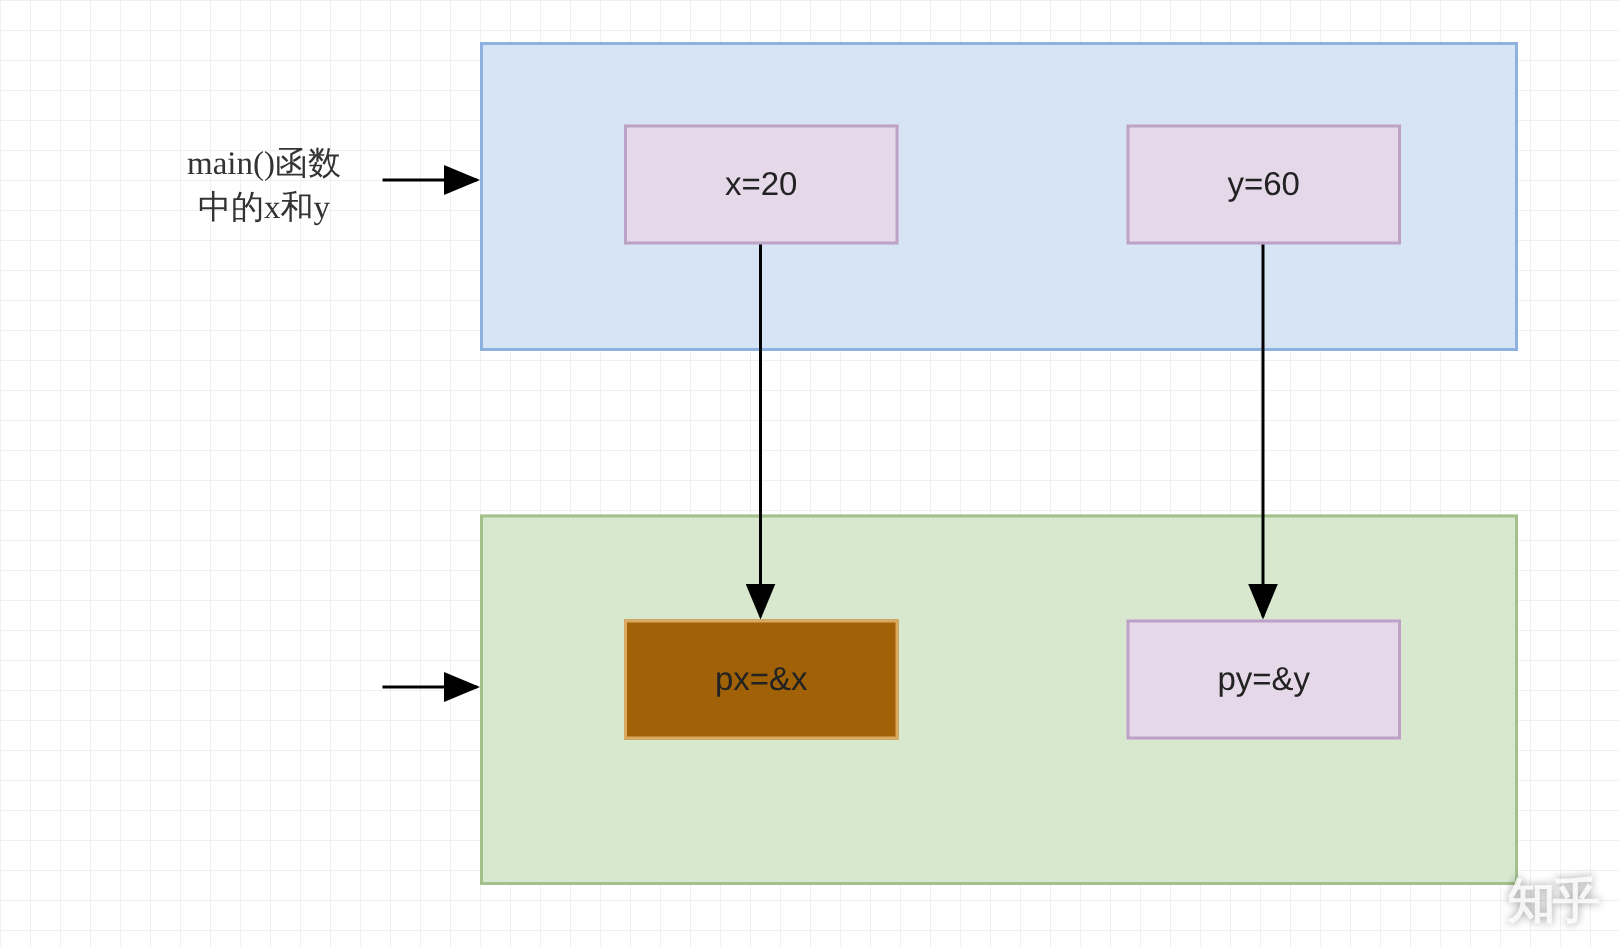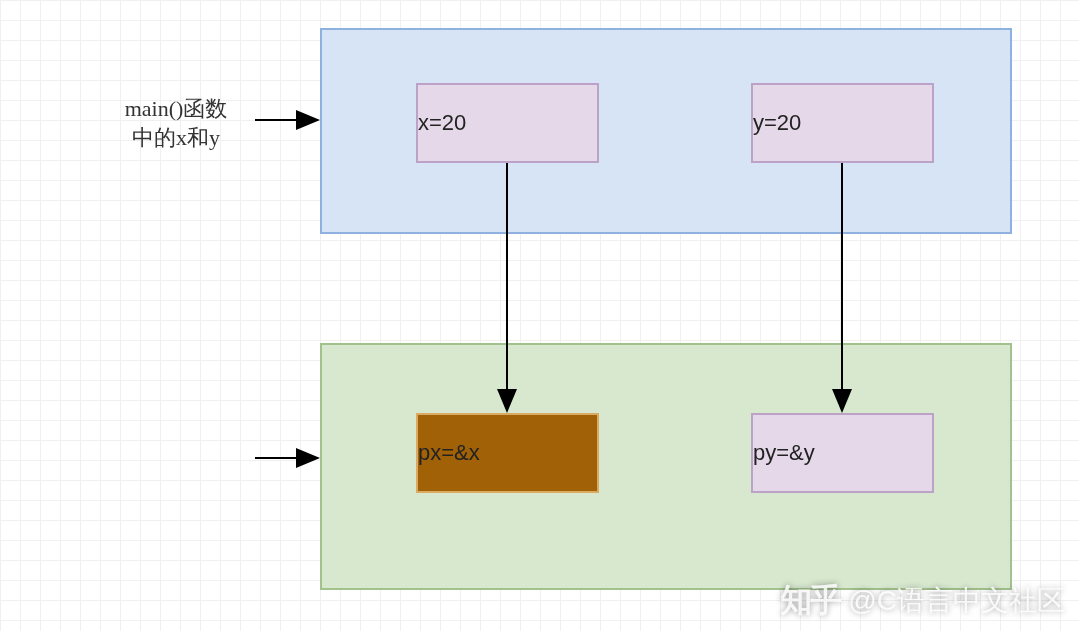--- a/index.html
+++ b/index.html
@@ -36,20 +36,21 @@
     background-color: #d7e8cf;
     border: 2px solid #a2c18c;
   }
   .node {
     position: absolute;
     box-sizing: border-box;
     width: 183px;
     height: 80px;
     display: flex;
     align-items: center;
+    justify-content: center;
     font-size: 22px;
     color: #222;
     background-color: #e5d8e9;
     border: 2px solid #bda2c7;
   }
   .node-x { left: 416px; top: 83px; }
   .node-y { left: 751px; top: 83px; }
   .node-px { left: 416px; top: 413px; background-color: #a16207; border-color: #dbaa62; }
   .node-py { left: 751px; top: 413px; }
   .label {
@@ -89,21 +90,21 @@
 </head>
 <body>
 
 <div class="container-box main-box"></div>
 <div class="container-box swap-box"></div>
 
 <div class="node node-x">
   <span>x=20</span>
 </div>
 <div class="node node-y">
-  <span>y=20</span>
+  <span>y=60</span>
 </div>
 <div class="node node-px">
   <span>px=&amp;x</span>
 </div>
 <div class="node node-py">
   <span>py=&amp;y</span>
 </div>
 
 <div class="label label-main">
   <span>main()函数</span><br>
@@ -120,14 +121,13 @@
     </marker>
   </defs>
   <line x1="255" y1="120" x2="318" y2="120" stroke="#000" stroke-width="2" marker-end="url(#arrowhead)"></line>
   <line x1="255" y1="458" x2="318" y2="458" stroke="#000" stroke-width="2" marker-end="url(#arrowhead)"></line>
   <line x1="507" y1="163" x2="507" y2="411" stroke="#000" stroke-width="2" marker-end="url(#arrowhead)"></line>
   <line x1="842" y1="163" x2="842" y2="411" stroke="#000" stroke-width="2" marker-end="url(#arrowhead)"></line>
 </svg>
 
 <div class="watermark">
   <span class="zhihu-logo">知乎</span>
-  <span>@C语言中文社区</span>
 </div>
 
 </body></html>

